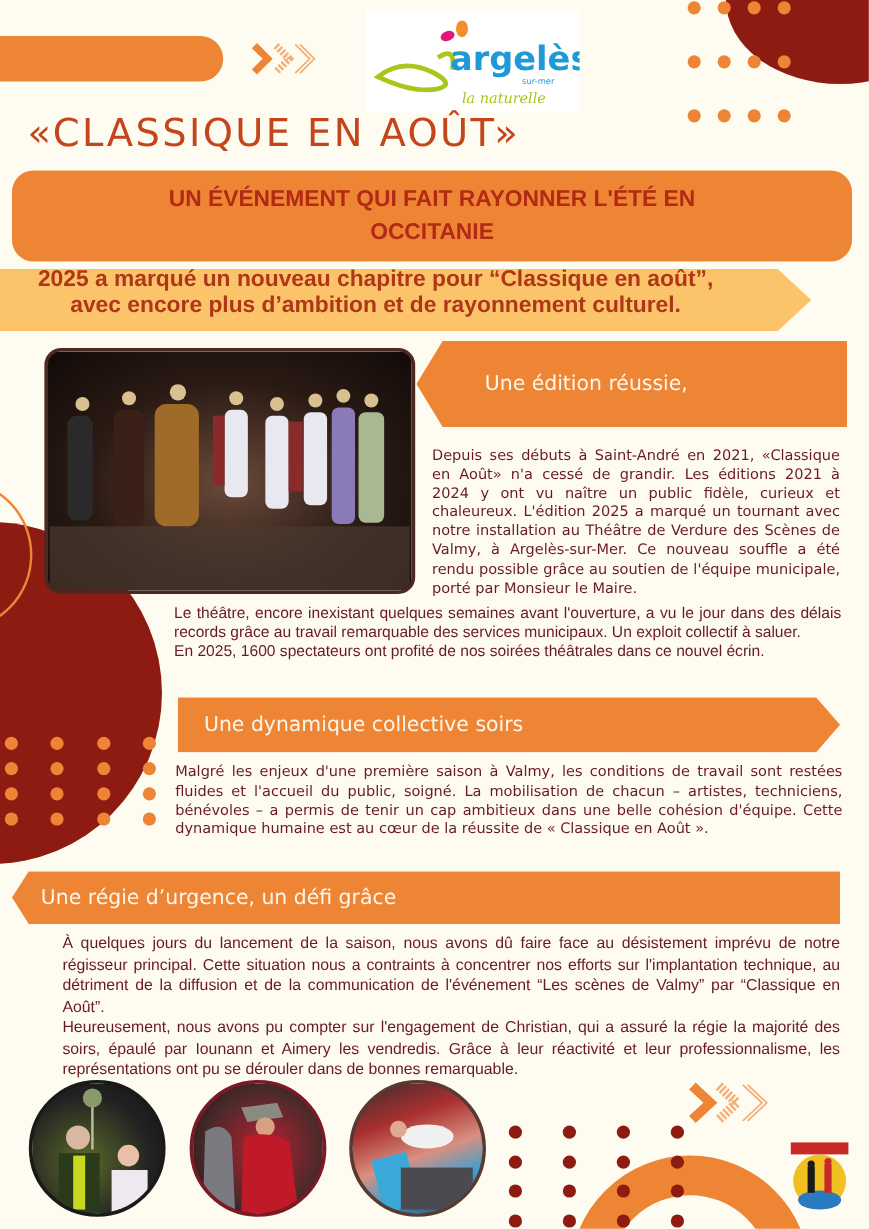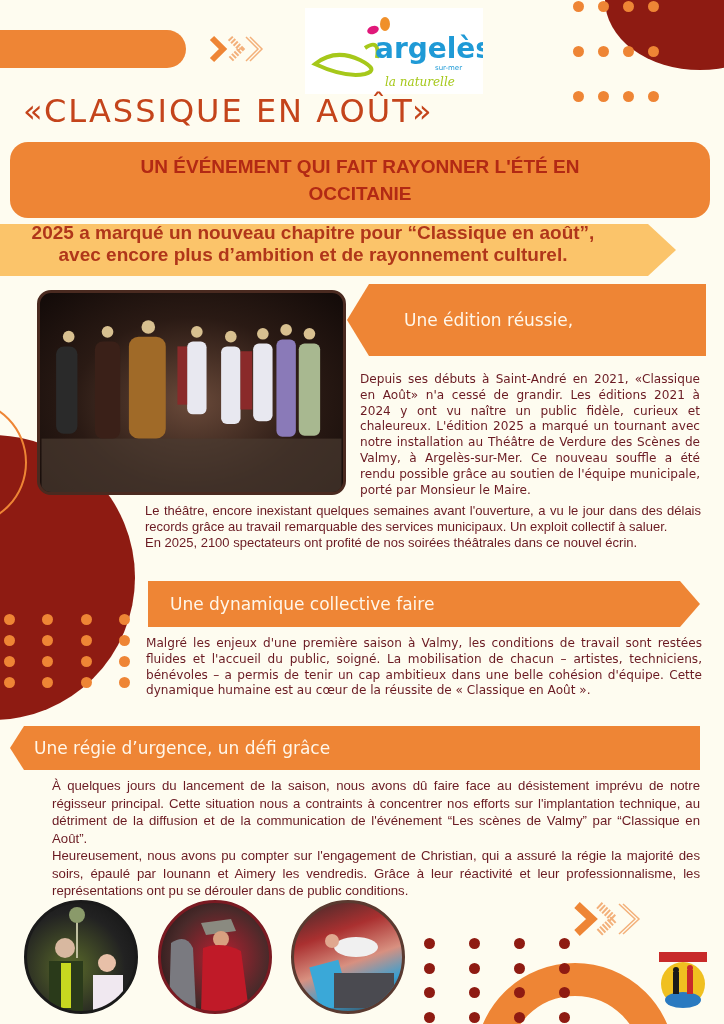--- a/index.html
+++ b/index.html
@@ -217,34 +217,34 @@
 </div>
 
 <div class="sec-head sec1">
   <div>
     <div>Une édition réussie,</div>
   </div>
 </div>
 <p class="para p1">Depuis ses débuts à Saint-André en 2021, «Classique en Août» n'a cessé de grandir. Les éditions 2021 à 2024 y ont vu naître un public fidèle, curieux et chaleureux. L'édition 2025 a marqué un tournant avec notre installation au Théâtre de Verdure des Scènes de Valmy, à Argelès-sur-Mer. Ce nouveau souffle a été rendu possible grâce au soutien de l'équipe municipale, porté par Monsieur le Maire.</p>
 <div class="para p2">
   <span>Le théâtre, encore inexistant quelques semaines avant l'ouverture, a vu le jour dans des délais records grâce au travail remarquable des services municipaux. Un exploit collectif à saluer.</span>
-  <span>En 2025, 2100 spectateurs ont profité de nos soirées théâtrales dans ce nouvel écrin.</span>
+  <span>En 2025, 1600 spectateurs ont profité de nos soirées théâtrales dans ce nouvel écrin.</span>
 </div>
 
 <div class="sec-head sec2">
-  <span>Une dynamique collective faire</span>
+  <span>Une dynamique collective soirs</span>
 </div>
 <p class="para p3">Malgré les enjeux d'une première saison à Valmy, les conditions de travail sont restées fluides et l'accueil du public, soigné. La mobilisation de chacun – artistes, techniciens, bénévoles – a permis de tenir un cap ambitieux dans une belle cohésion d'équipe. Cette dynamique humaine est au cœur de la réussite de « Classique en Août ».</p>
 
 <div class="sec-head sec3">
   <span>Une régie d’urgence, un défi grâce</span>
 </div>
 <div class="para p4">
   <span>À quelques jours du lancement de la saison, nous avons dû faire face au désistement imprévu de notre régisseur principal. Cette situation nous a contraints à concentrer nos efforts sur l'implantation technique, au détriment de la diffusion et de la communication de l'événement “Les scènes de Valmy” par “Classique en Août”.</span>
-  <span>Heureusement, nous avons pu compter sur l'engagement de Christian, qui a assuré la régie la majorité des soirs, épaulé par Iounann et Aimery les vendredis. Grâce à leur réactivité et leur professionnalisme, les représentations ont pu se dérouler dans de public conditions.</span>
+  <span>Heureusement, nous avons pu compter sur l'engagement de Christian, qui a assuré la régie la majorité des soirs, épaulé par Iounann et Aimery les vendredis. Grâce à leur réactivité et leur professionnalisme, les représentations ont pu se dérouler dans de bonnes remarquable.</span>
 </div>
 
 <div class="round-photo rp1">
   <svg width="100%" height="100%" viewBox="0 0 108 108">
     <circle cx="38" cy="45" r="10" fill="#d8b8a0"></circle>
       <rect x="22" y="58" width="34" height="50" fill="#2a3a1a"></rect>
       <rect x="34" y="60" width="10" height="45" fill="#c8d820"></rect>
     <line x1="50" y1="10" x2="50" y2="55" stroke="#c0c0a0" stroke-width="2"></line>
       <circle cx="50" cy="12" r="8" fill="#8a9a6a"></circle>
     <circle cx="80" cy="60" r="9" fill="#e8c0a8"></circle>

